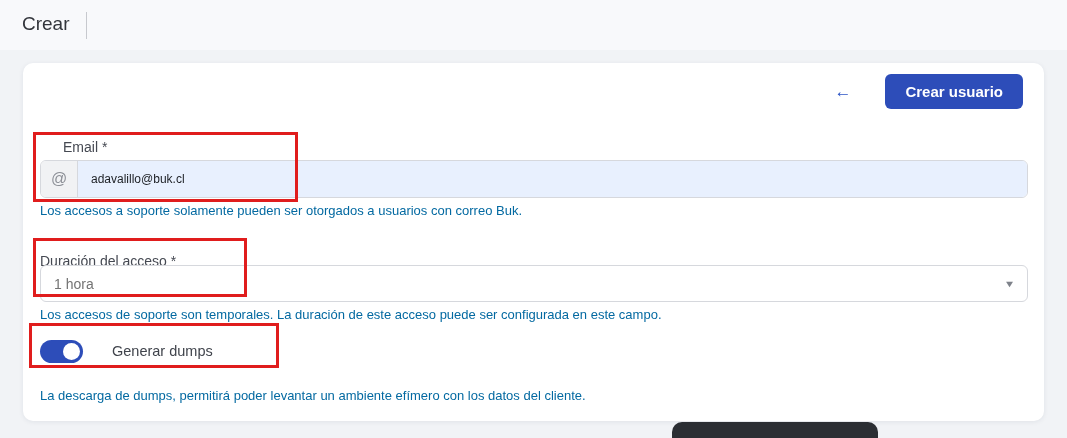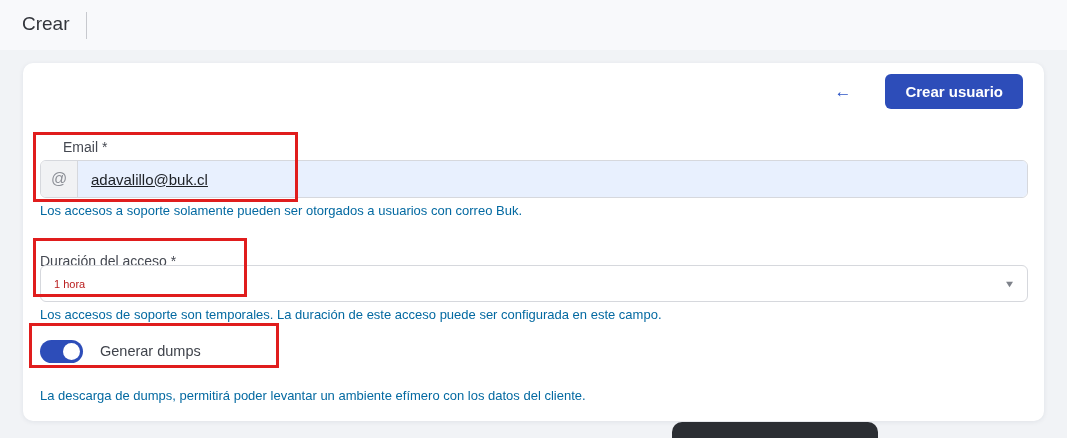--- a/index.html
+++ b/index.html
@@ -62,40 +62,40 @@
   .email-prefix {
     width:37px; display:flex; align-items:center; justify-content:center;
     background:#f1f2f4; border-right:1px solid #d6d8dd;
     color:#8d9097; font-size:16px;
   }
   .email-input {
     flex:1; border:none; outline:none;
     background:#e8f0fe;
     padding:0 13px;
     font-family:"Liberation Sans", sans-serif;
-    font-size:15px; font-weight:500; color:#1c1f24;text-decoration:underline;
+    font-size:12px; font-weight:500; color:#1c1f24;
   }
   .help-text {
     position:absolute; left:17px; right:16px;
     font-size:13px; color:#0369a1;
   }
   .email-help { top:140px; }
   .duration-label { top:190px; }
   .duration-select {
     position:absolute; left:17px; right:16px; top:202px; height:37px;
     border:1px solid #d6d8dd; border-radius:6px; background:#ffffff;
     display:flex; align-items:center; justify-content:space-between;
     padding:0 13px; cursor:pointer;
   }
-  .duration-value { font-size:11px; color:#b91c1c; }
+  .duration-value { font-size:14px; color:#737373; }
   .caret { font-size:9px; color:#7e828a; transform:scaleX(1.3); }
   .duration-help { top:244px; }
   .toggle-row {
     position:absolute; left:17px; top:276px; height:24px;
-    display:flex; align-items:center; gap:17px;
+    display:flex; align-items:center; gap:29px;
   }
   .toggle {
     position:relative; width:43px; height:23px;
     background:#2d4db9; border-radius:12px; cursor:pointer;
   }
   .toggle-knob {
     position:absolute; top:3px; right:3px;
     width:17px; height:17px; border-radius:50%; background:#ffffff;
   }
   .toggle-label { font-size:14.5px; color:#40444c; }

